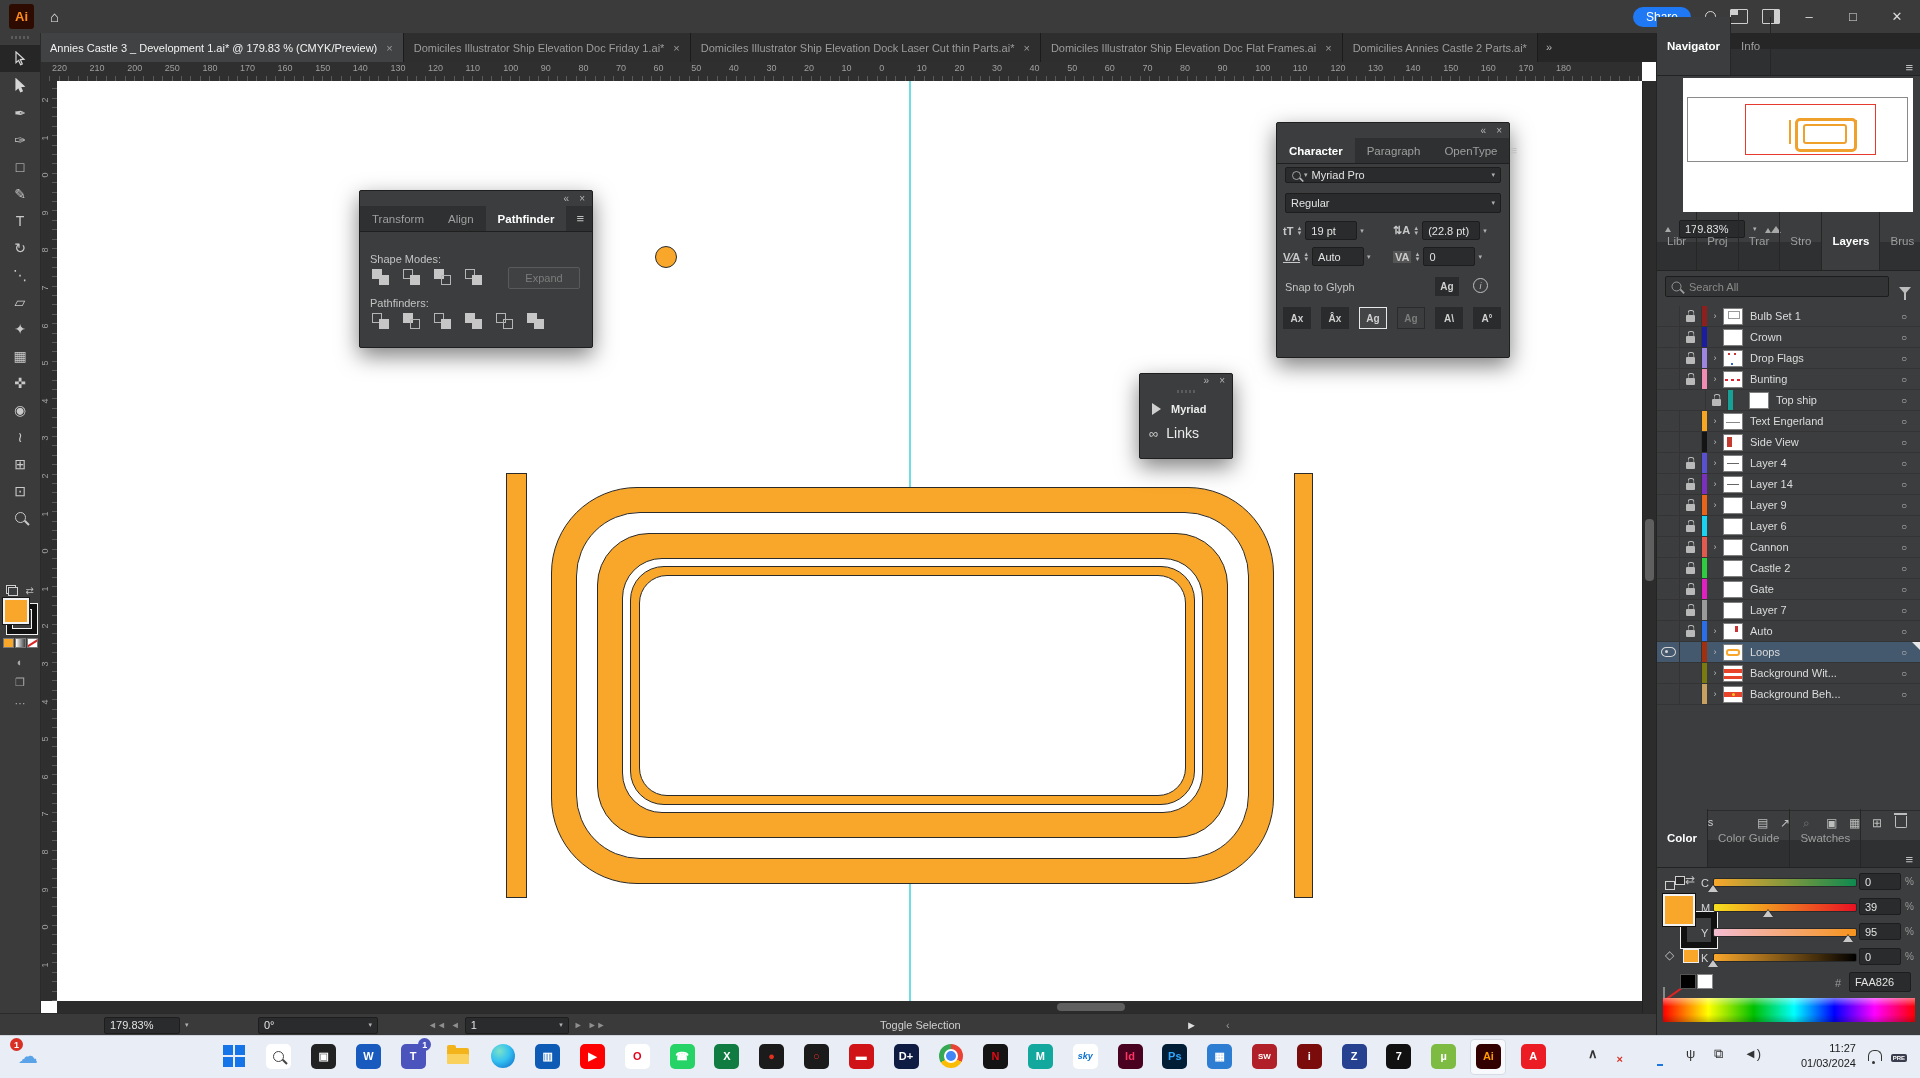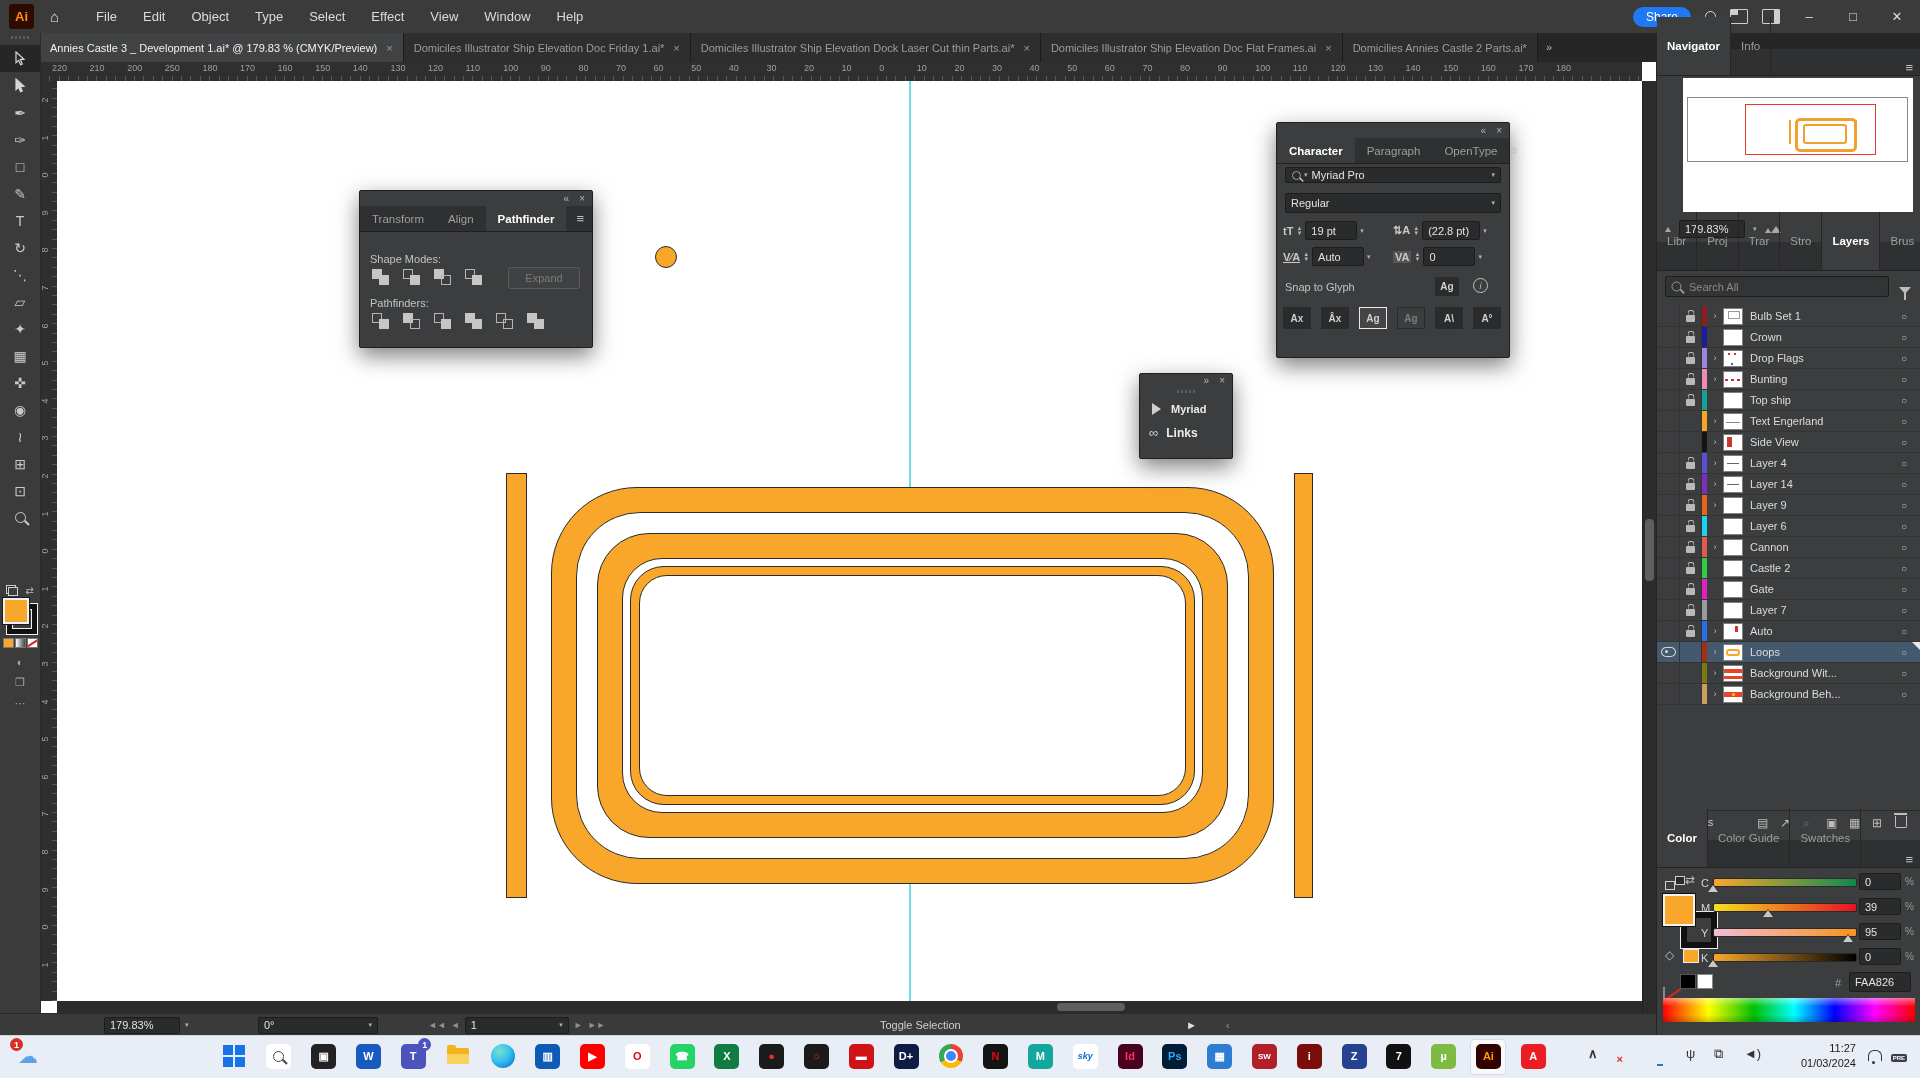--- a/index.html
+++ b/index.html
@@ -195,31 +195,20 @@
   .disp:after{content:"";position:absolute;left:5px;bottom:-3px;width:6px;height:2px;background:#1b76e0}
 </style>
 </head>
 <body>
 
 <div id="root">
 
   <div id="menubar">
     <div class="ai-logo">Ai</div>
     <div class="home-ic">⌂</div>
-    <div id="menu-items">
-        <span class="menu-item">File</span>
-        <span class="menu-item">Edit</span>
-        <span class="menu-item">Object</span>
-        <span class="menu-item">Type</span>
-        <span class="menu-item">Select</span>
-        <span class="menu-item">Effect</span>
-        <span class="menu-item">View</span>
-        <span class="menu-item">Window</span>
-        <span class="menu-item">Help</span>
-      </div>
     <div id="menubar-right">
       <span class="share-btn">Share</span>
       <span class="i-mag" style="color:#d8d8d8"></span>
       <span class="ws-ic grid"></span>
       <span class="ws-ic pane"></span>
       <span class="winbtn">–</span>
       <span class="winbtn">□</span>
       <span class="winbtn">✕</span>
     </div>
   </div>
@@ -499,21 +488,21 @@
       <span>»</span>
       <span>×</span>
     </div>
     <div class="grip"></div>
     <div style="display:flex;align-items:center;gap:10px;padding:4px 0 0 12px">
       <span class="play-ic"></span>
       <span style="font-size:11px;font-weight:bold;color:#ececec">Myriad</span>
     </div>
     <div style="display:flex;align-items:center;gap:8px;padding:10px 0 0 9px">
       <span style="font-size:13px;color:#cfcfcf">∞</span>
-      <span style="font-size:12px;font-weight:bold;color:#ececec">Links</span>
+      <span style="font-size:14px;font-weight:normal;color:#ececec">Links</span>
     </div>
   </div>
 
   <div id="rightdock">
     <div class="strip"></div>
     
     <div class="dtabs" id="nav-tabs" style="top:16px;height:26px">
         <div class="dtab active">Navigator</div>
         <div class="dtab">Info</div>
         <span class="pmenu">≡</span>
@@ -586,21 +575,21 @@
           <span class="cell-eye"></span>
           <span class="cell-lock">
             <span class="i-lock"></span>
           </span>
           <span class="lcolor" style="background: rgb(240, 140, 180);"></span>
           <span class="cell-arrow">›</span>
           <span class="th th-bunting"></span>
           <span class="lname">Bunting</span>
           <span class="ltarget">○</span>
         </div>
-        <div class="lrow" style="top: 84px;">
+        <div class="lrow" style="top: 84px; padding-left: 26px;">
           <span class="cell-eye"></span>
           <span class="cell-lock">
             <span class="i-lock"></span>
           </span>
           <span class="lcolor" style="background: rgb(22, 160, 150);"></span>
           <span class="cell-arrow"></span>
           <span class="th th-plain"></span>
           <span class="lname">Top ship</span>
           <span class="ltarget">○</span>
         </div>

